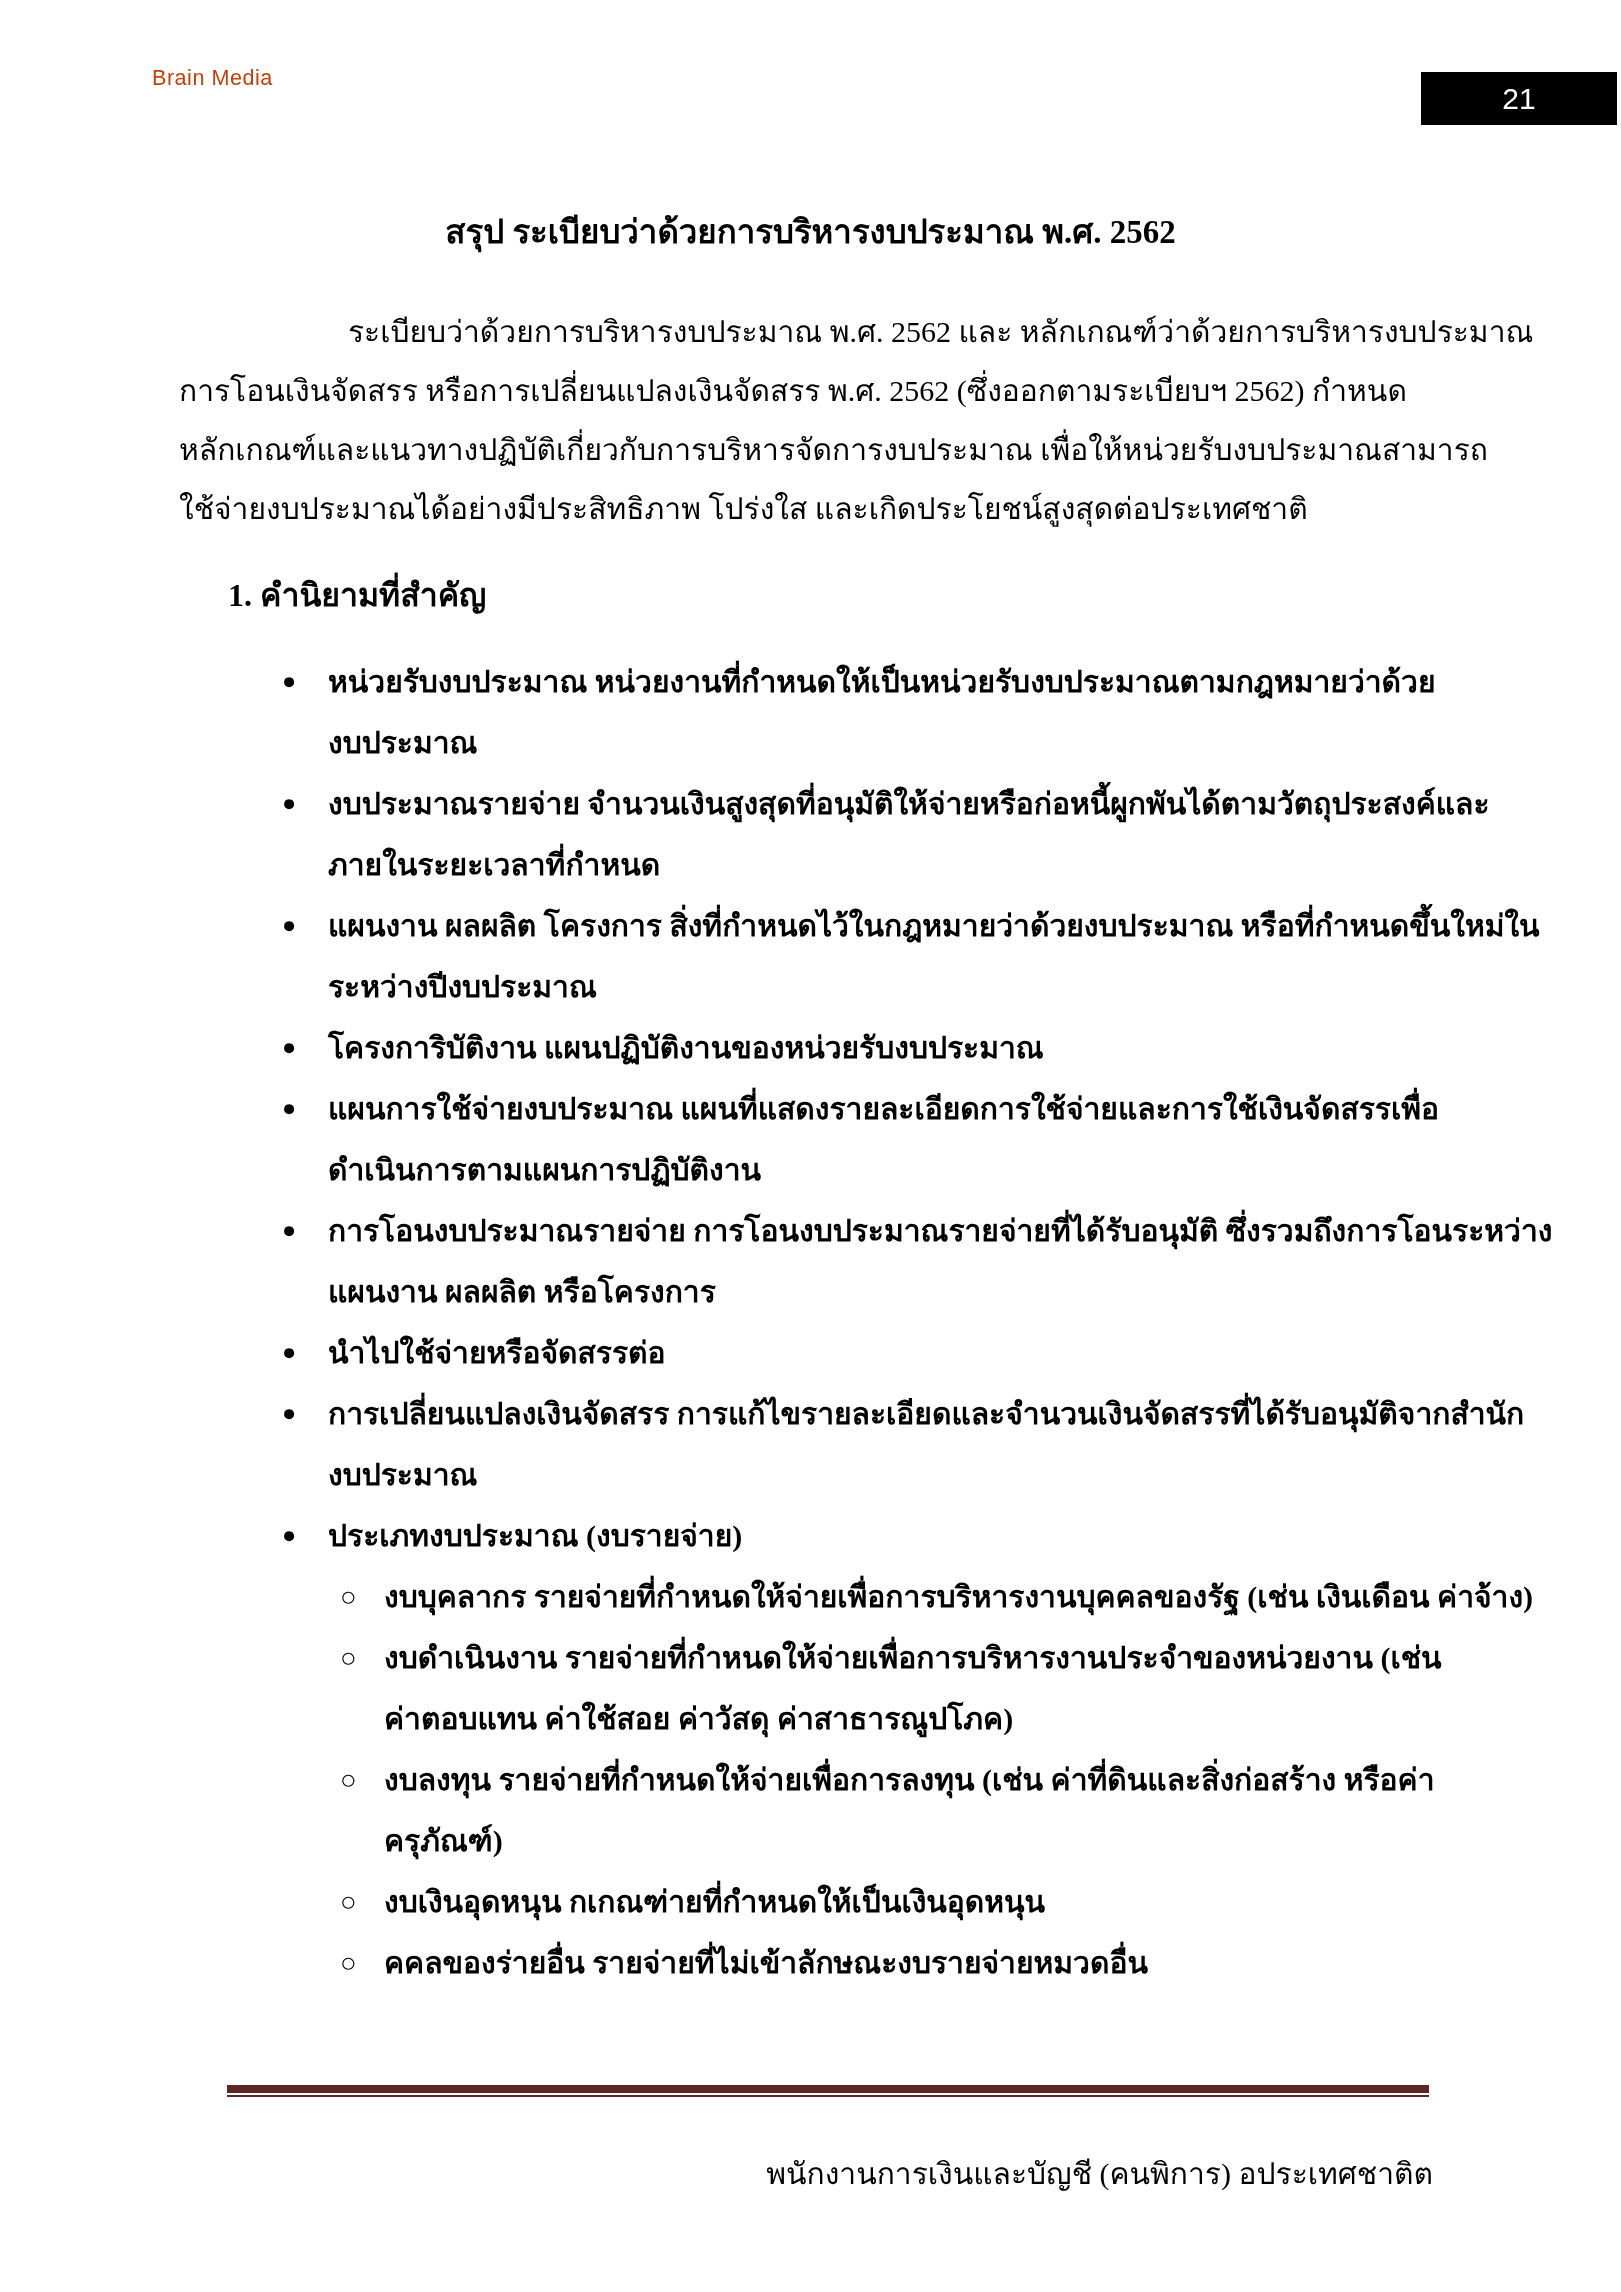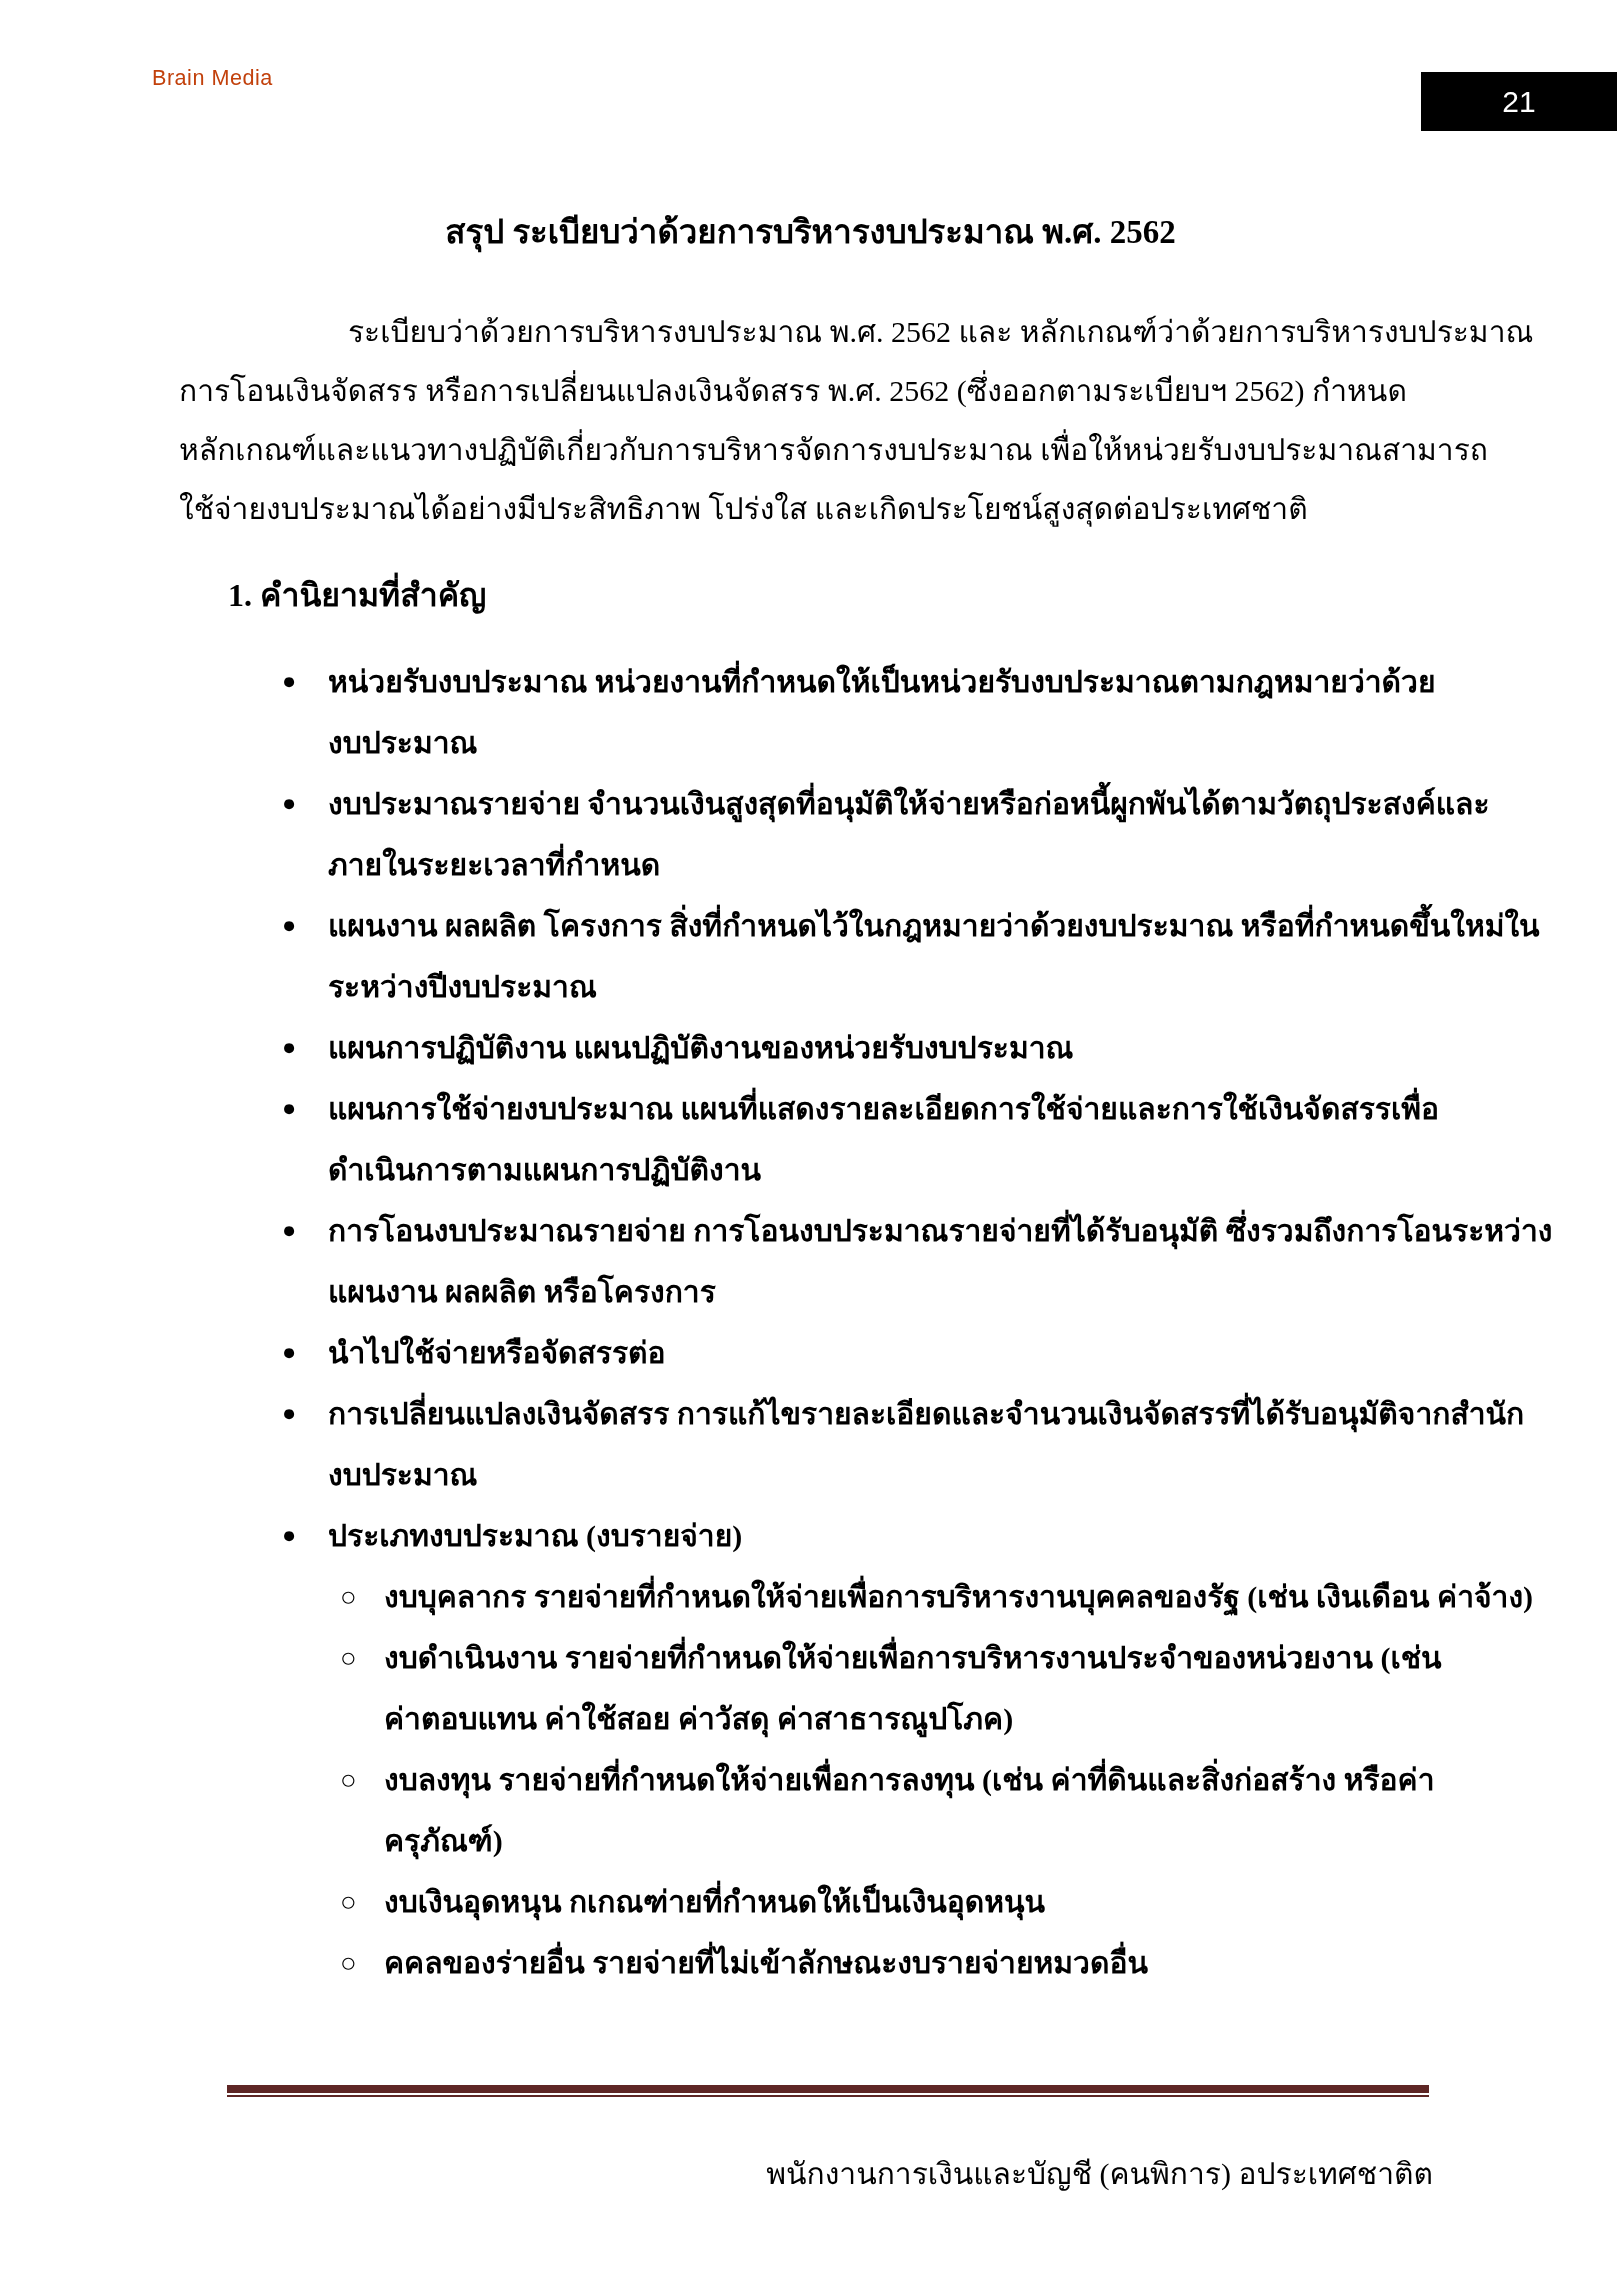--- a/index.html
+++ b/index.html
@@ -11,21 +11,21 @@
     background:var(--page-bg); color:var(--text);
     font-family:"Liberation Serif","DejaVu Serif",serif;
     overflow:hidden;
   }
   .brand{
     position:absolute; left:152px; top:65px;
     font-family:"Liberation Sans","DejaVu Sans",sans-serif;
     font-size:21.6px; color:#c2410c; letter-spacing:0.5px;
   }
   .pagebox{
-    position:absolute; left:1421px; top:72px; width:196px; height:59px;
+    position:absolute; left:1421px; top:72px; width:196px; height:53px;
     background:var(--badge-bg); color:var(--badge-text);
     display:flex; align-items:center; justify-content:center;
     font-family:"Liberation Sans","DejaVu Sans",sans-serif; font-size:30px;
   }
   .title{
     position:absolute; top:209px; left:0; width:100%;
     text-align:center; font-weight:bold; font-size:33px; line-height:47px;
     white-space:nowrap;
   }
   .intro{ position:absolute; top:302px; left:160px; width:1333px; font-size:30px; }
@@ -85,21 +85,21 @@
         <div class="line">งบประมาณรายจ่าย จำนวนเงินสูงสุดที่อนุมัติให้จ่ายหรือก่อหนี้ผูกพันได้ตามวัตถุประสงค์และ</div>
         <div class="line">ภายในระยะเวลาที่กำหนด</div>
       </div>
       <div class="item l1">
         <span class="marker">●</span>
         <div class="line">แผนงาน ผลผลิต โครงการ สิ่งที่กำหนดไว้ในกฎหมายว่าด้วยงบประมาณ หรือที่กำหนดขึ้นใหม่ใน</div>
         <div class="line">ระหว่างปีงบประมาณ</div>
       </div>
       <div class="item l1">
         <span class="marker">●</span>
-        <div class="line">แผนการปฏิบัติงาน แผนปฏิบัติงานของหน่วยรับงบประมาณ</div>
+        <div class="line">โครงการิบัติงาน แผนปฏิบัติงานของหน่วยรับงบประมาณ</div>
       </div>
       <div class="item l1">
         <span class="marker">●</span>
         <div class="line">แผนการใช้จ่ายงบประมาณ แผนที่แสดงรายละเอียดการใช้จ่ายและการใช้เงินจัดสรรเพื่อ</div>
         <div class="line">ดำเนินการตามแผนการปฏิบัติงาน</div>
       </div>
       <div class="item l1">
         <span class="marker">●</span>
         <div class="line">การโอนงบประมาณรายจ่าย การโอนงบประมาณรายจ่ายที่ได้รับอนุมัติ ซึ่งรวมถึงการโอนระหว่าง</div>
         <div class="line">แผนงาน ผลผลิต หรือโครงการ</div>

